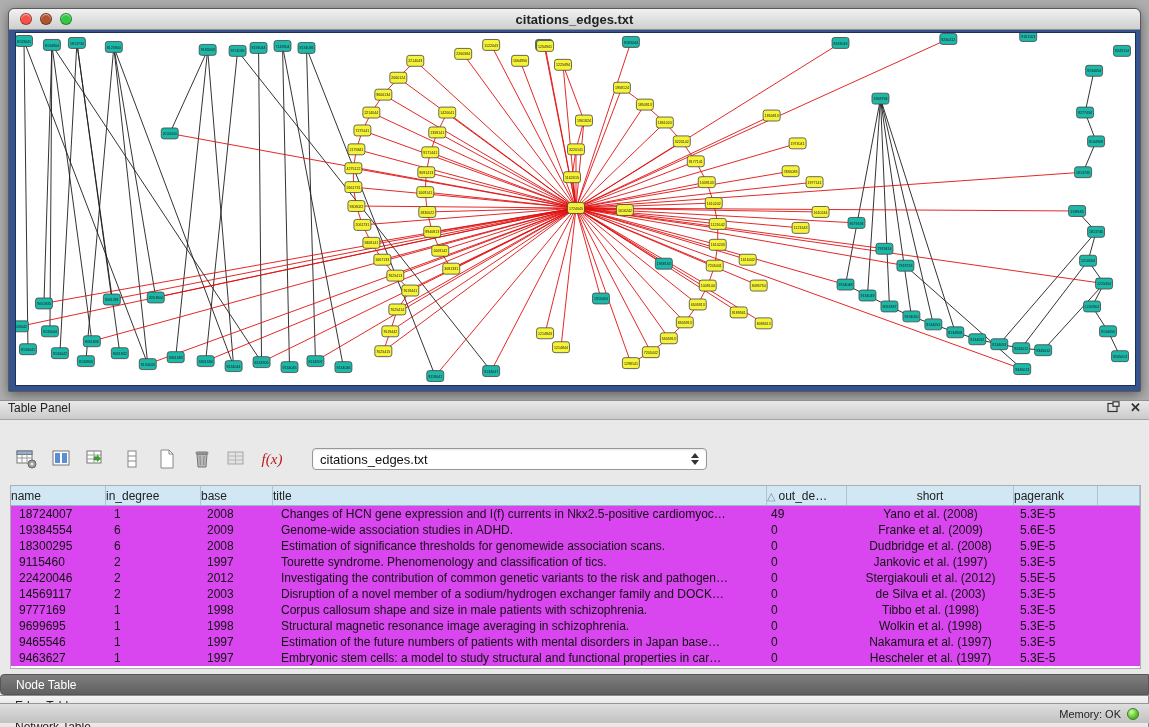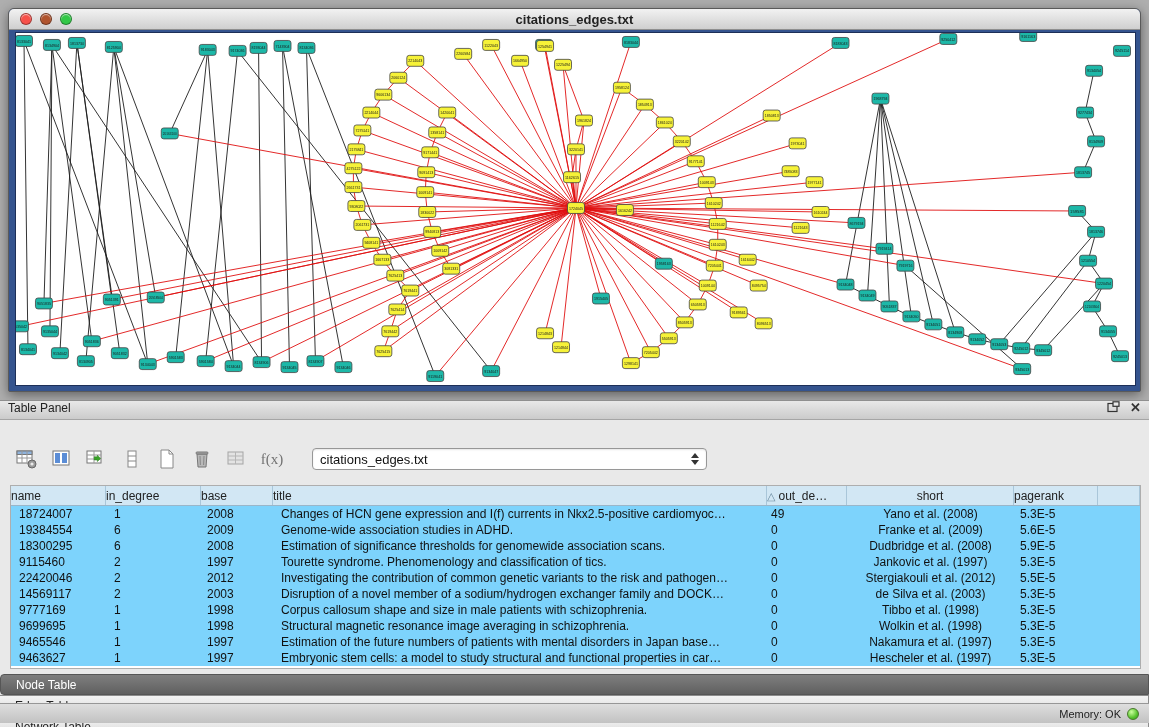--- a/index.html
+++ b/index.html
@@ -29,21 +29,21 @@
     font-size:12px; color:#222; }
   .panel-header .ptitle { flex:0 0 auto; }
   .panel-header .spacer { flex:1; }
   .panel-header .phicon { margin-left:10px; cursor:default; color:#333; font-size:13px;
     line-height:13px; font-weight:bold; display:flex; align-items:center; }
 
   .toolbar { position:absolute; left:14px; top:44px; height:28px; display:flex;
     align-items:center; gap:9px; }
   .tbicon { width:26px; height:24px; display:flex; align-items:center; justify-content:center;
     border-radius:3px; }
-  .fxlabel { font-family:"Liberation Serif", serif; font-size:15px; color:#737373; }
+  .fxlabel { font-family:"Liberation Serif", serif; font-style:italic; font-size:15px; color:#b91c1c; }
   .dropdown { margin-left:18px; width:395px; height:22px; background:#fff;
     border:1px solid #979797; border-radius:4px; display:flex; align-items:center;
     padding:0 7px; font-size:13px; color:#111; box-shadow:inset 0 1px 2px rgba(0,0,0,.10); }
   .dd-arrows { margin-left:auto; display:flex; flex-direction:column; gap:2px; }
   .dd-arrows .up { width:0; height:0; border-left:4px solid transparent;
     border-right:4px solid transparent; border-bottom:5px solid #333; }
   .dd-arrows .dn { width:0; height:0; border-left:4px solid transparent;
     border-right:4px solid transparent; border-top:5px solid #333; }
 
   .table-wrap { position:absolute; left:10px; top:84px; width:1131px; height:184px;
@@ -53,21 +53,21 @@
   .thead .cell { border-right:1px solid #a9c6d9; padding:0; }
   .cell { overflow:hidden; white-space:nowrap; flex:0 0 auto; }
   .c-name { width:95px; padding-left:8px; }
   .c-indeg { width:95px; padding-left:8px; }
   .c-year { width:72px; padding-left:6px; }
   .c-title { width:494px; padding-left:8px; }
   .c-out { width:80px; padding-left:4px; }
   .c-short { width:167px; text-align:center; }
   .c-page { width:84px; padding-left:6px; }
   .c-fill { flex:1 1 auto; }
-  .trow { display:flex; height:16px; line-height:16px; font-size:12px; color:#111; background:#7dd3fc; }
+  .trow { display:flex; height:16px; line-height:16px; font-size:12px; color:#111; background:#d946ef; }
   .sorttri { color:#6b8ba0; margin-right:3px; font-size:11px; }
 
   .tabs { position:absolute; left:0; top:273px; width:100%; display:flex; justify-content:center;flex-direction:column; }
   .tab { height:21px; line-height:20px; padding:0 15px; font-size:12px; color:#222;
     background:linear-gradient(#f4f4f4,#d9d9d9); border:1px solid #8d8d8d; border-left:none; }
   .tab:first-child { border-left:1px solid #8d8d8d; border-radius:4px 0 0 4px; }
   .tab:last-child { border-radius:0 4px 4px 0; }
   .tab.selected { background:linear-gradient(#7e7e7e,#606060); color:#fff; border-color:#565656; }
 
   .statusbar { position:absolute; left:0; top:703px; width:1149px; height:20px;

